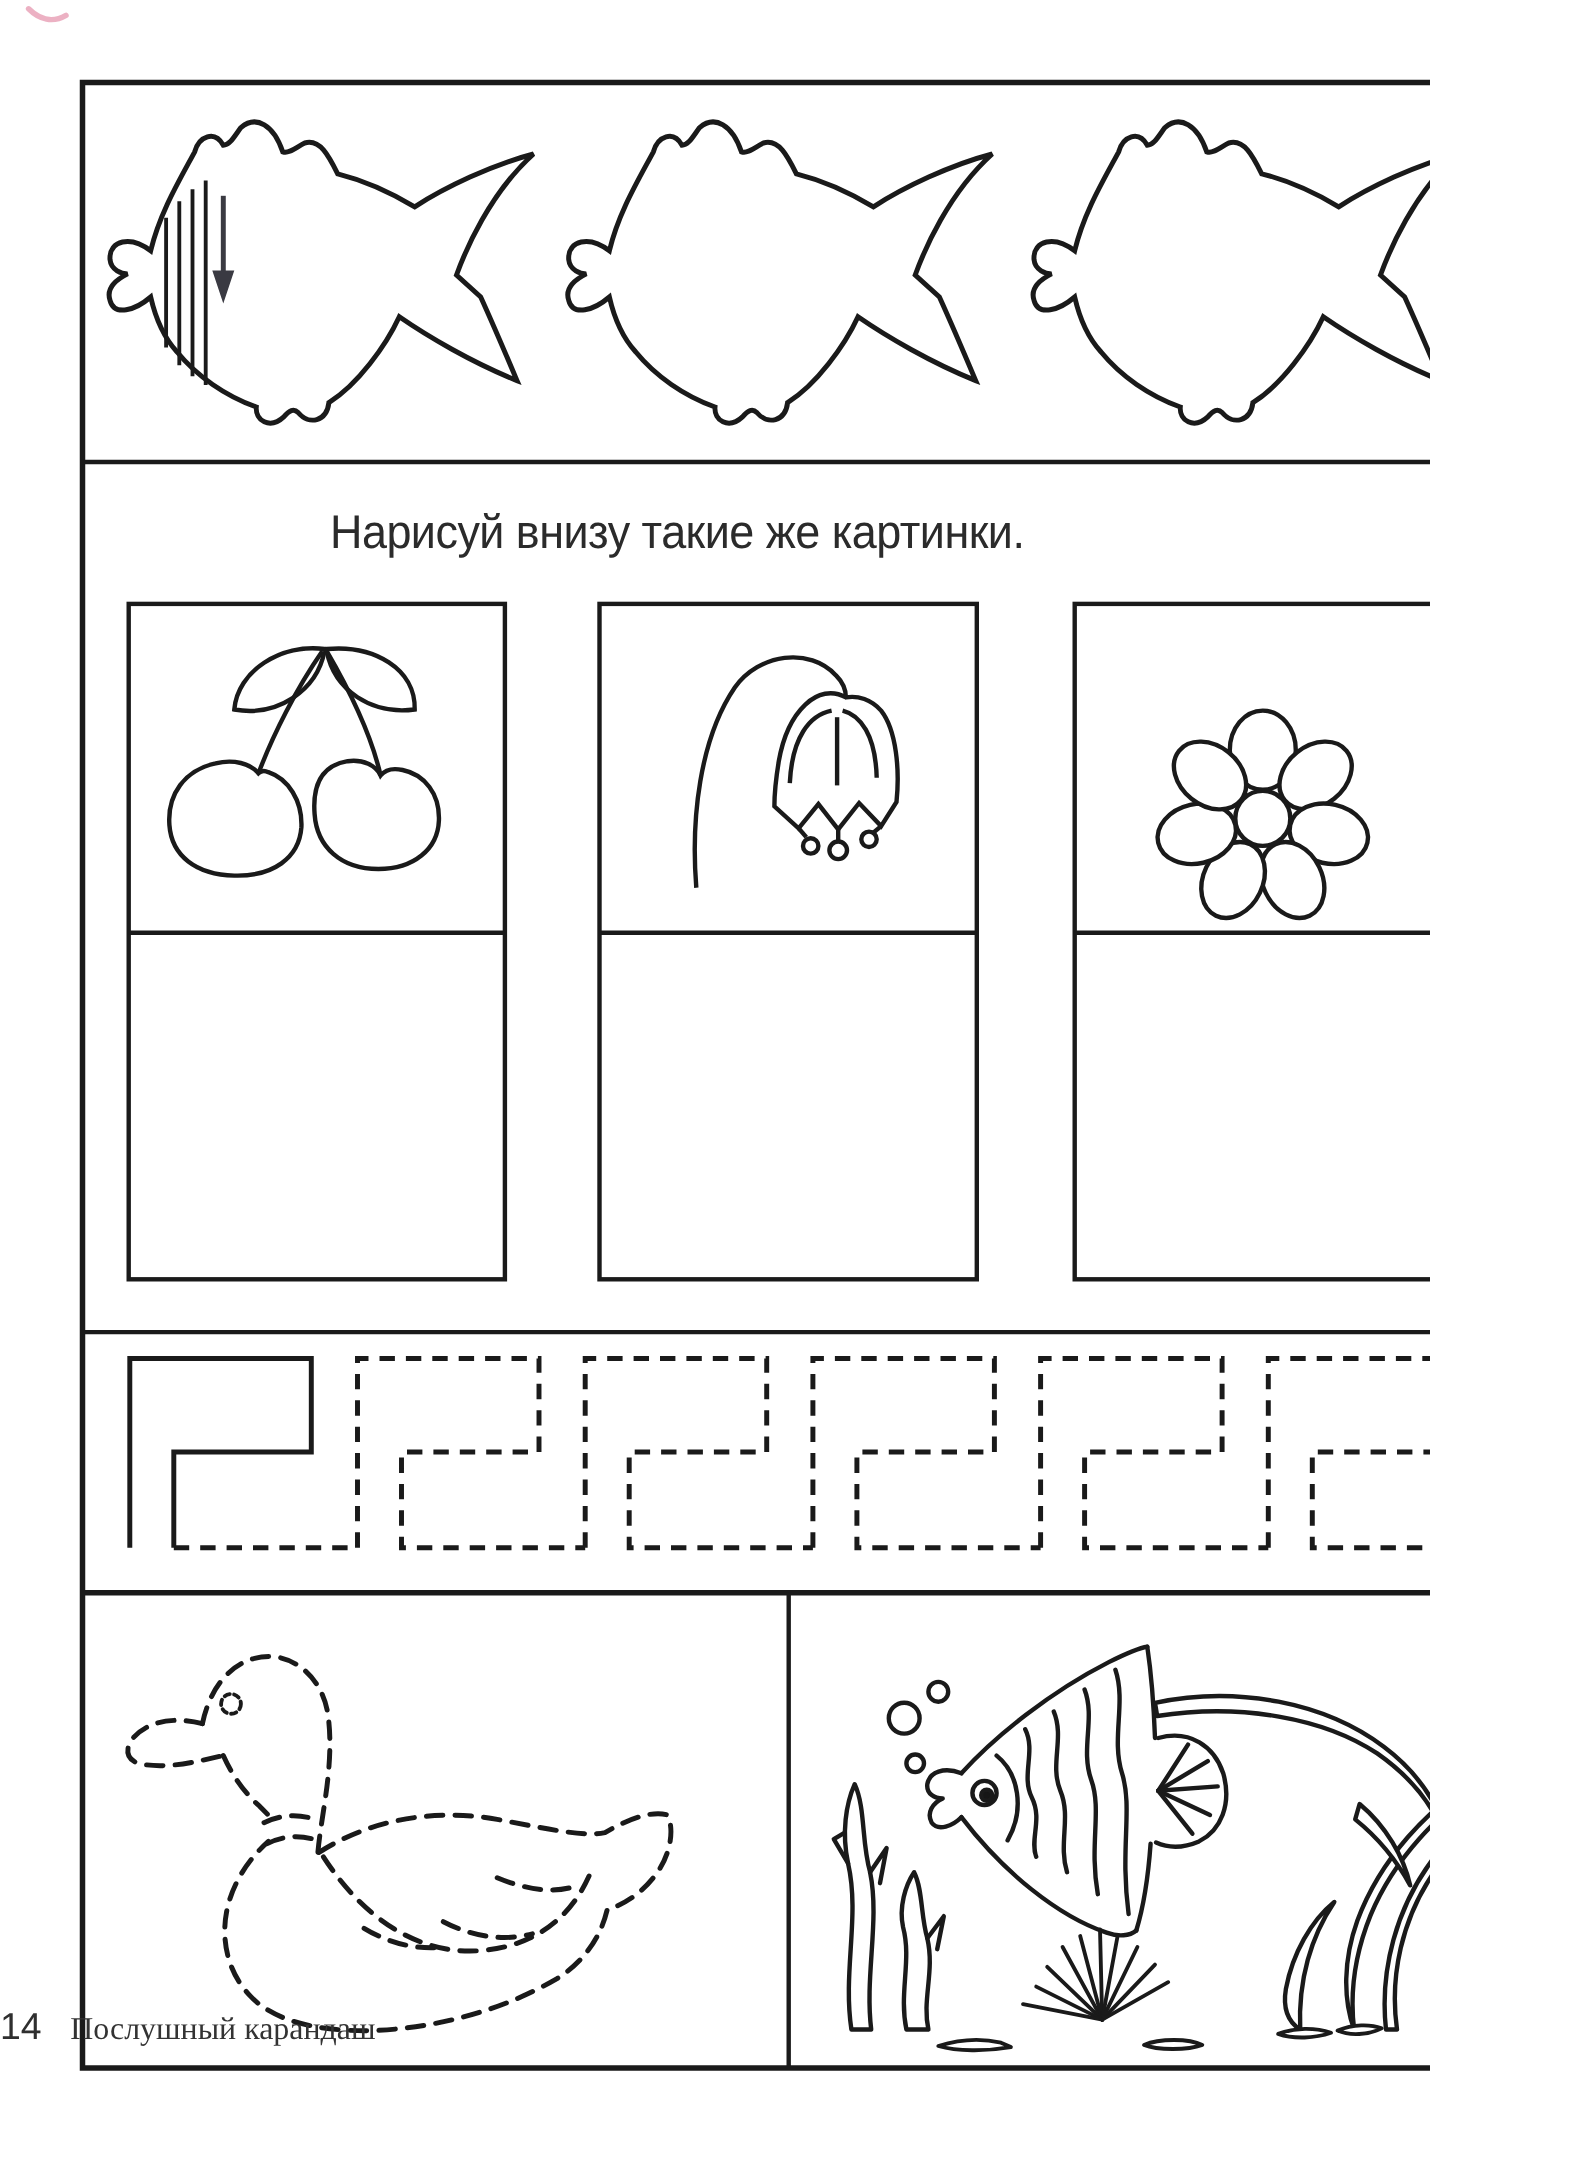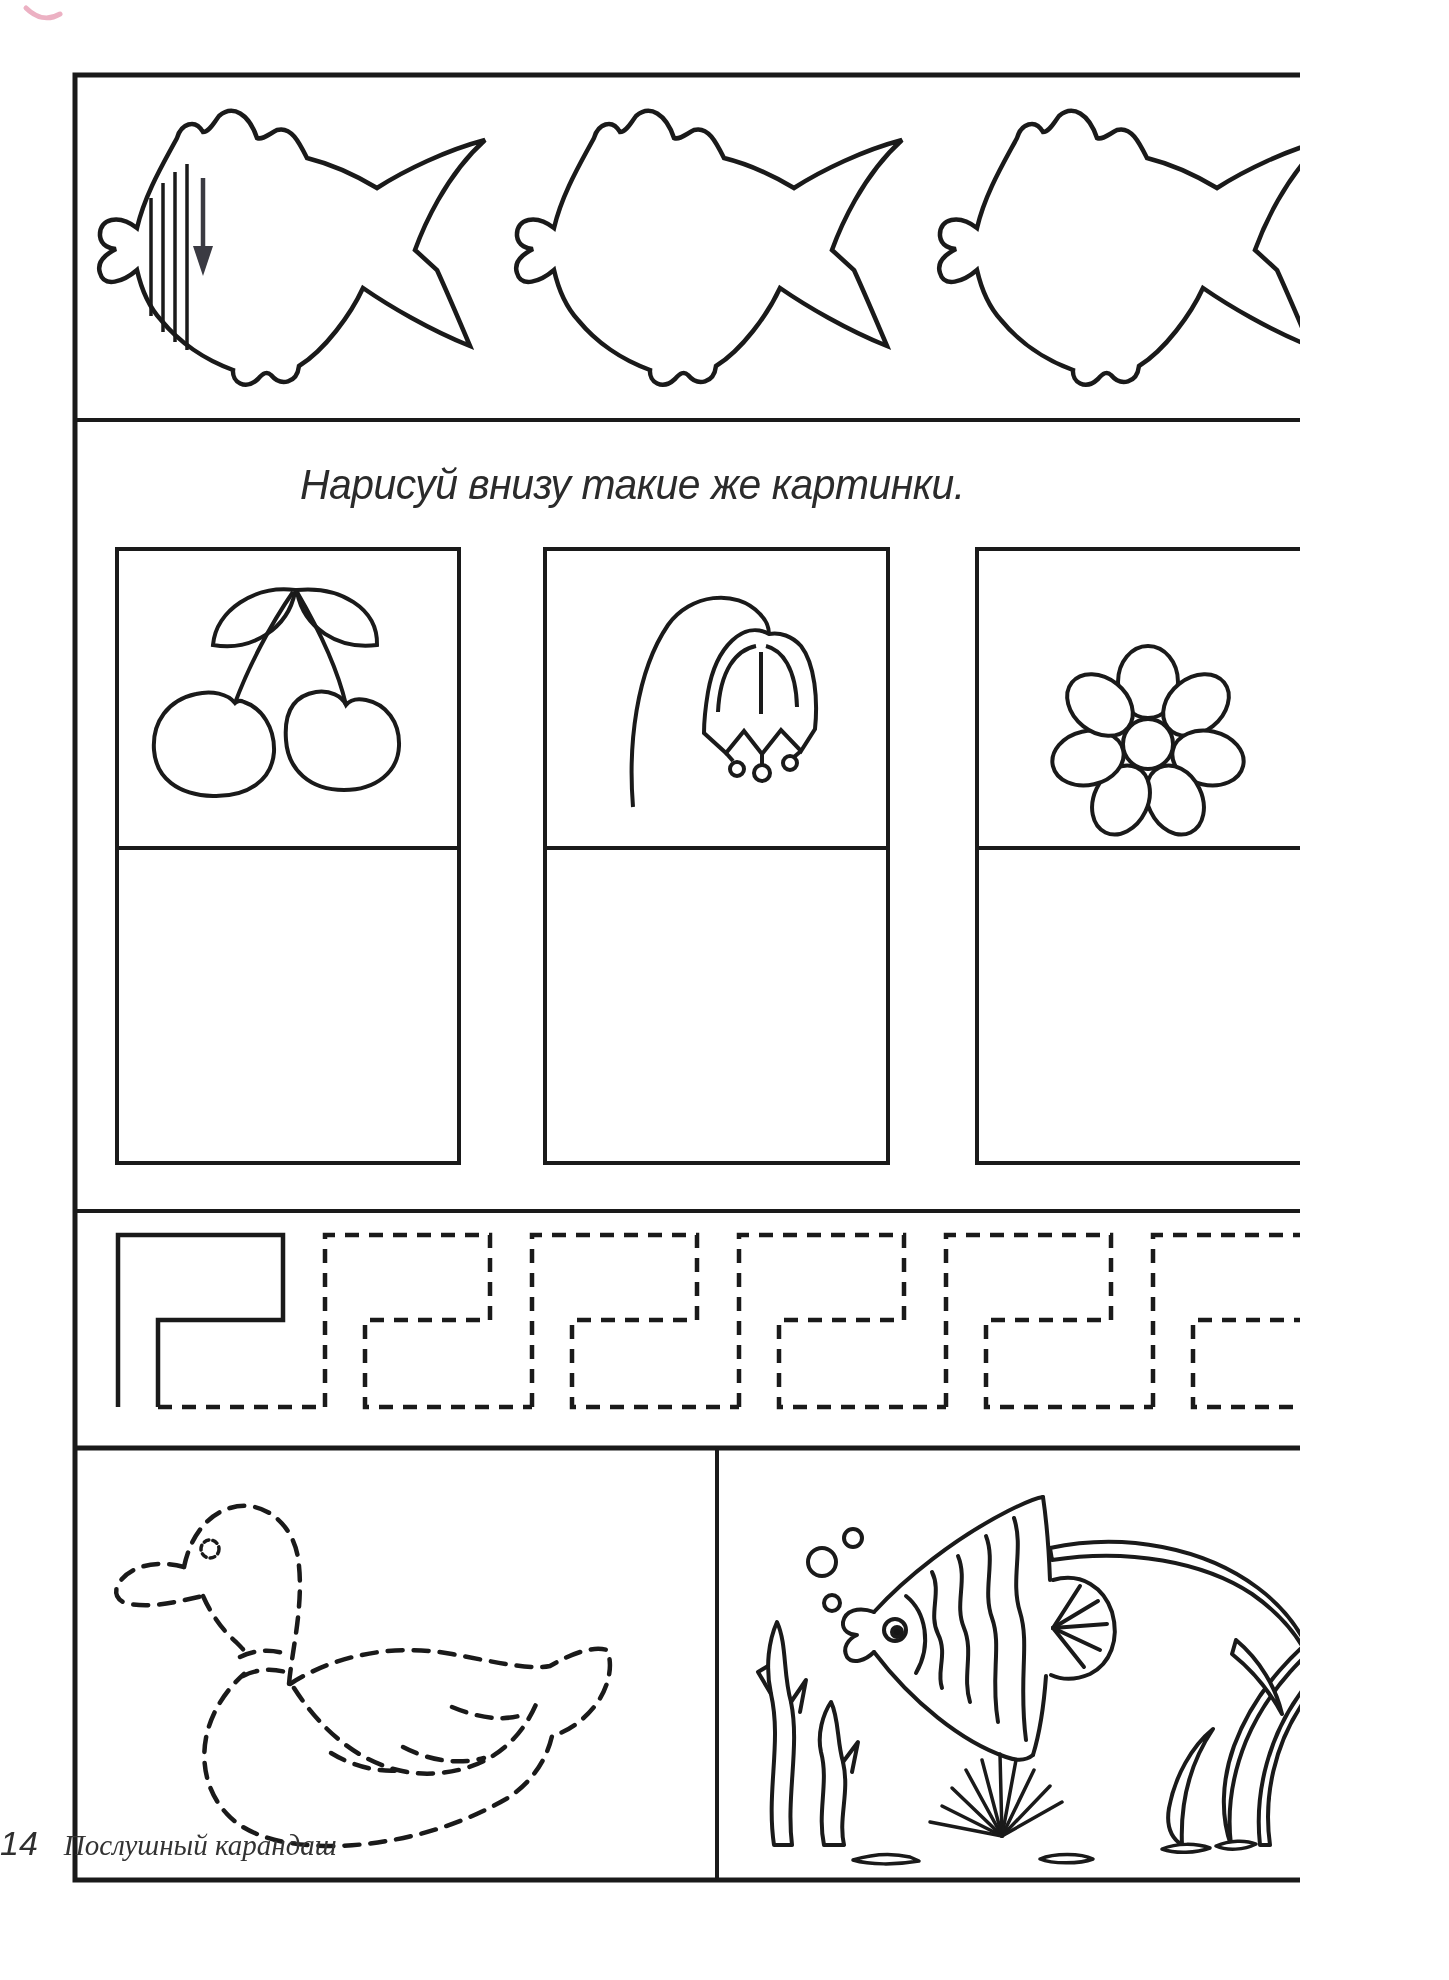--- a/index.html
+++ b/index.html
@@ -3,21 +3,21 @@
 <meta charset="utf-8">
 <style>
   :root{
     --ink:#1a1a1a;
     --arrow:#3a3a42;
     --pink:#e9a3b8;
     --paper:#ffffff;
   }
   html,body{margin:0;padding:0;background:#fff;}
   .page{position:relative;width:1300px;height:1980px;background:var(--paper);overflow:hidden;
-        font-family:"Liberation Sans",sans-serif;font-style:italic;}
+        font-family:"Liberation Sans",sans-serif;}
   .art{position:absolute;left:0;top:0;}
   .ink-s{stroke:var(--ink);fill:none;}
   .title{position:absolute;left:300px;top:460px;font-size:43px;letter-spacing:-0.5px;
          color:#2b2b2b;transform:scaleX(.95);transform-origin:left top;white-space:nowrap;}
   .footer{position:absolute;left:0;top:1824px;width:1449px;text-align:left;color:#2f2f2f;}
   .footer .num{font-family:"Liberation Sans",sans-serif;font-size:34px;margin-right:26px;vertical-align:baseline;}
   .footer .book{font-family:"Liberation Serif",serif;font-size:29px;color:#333;}
 </style>
 </head>
 <body>

